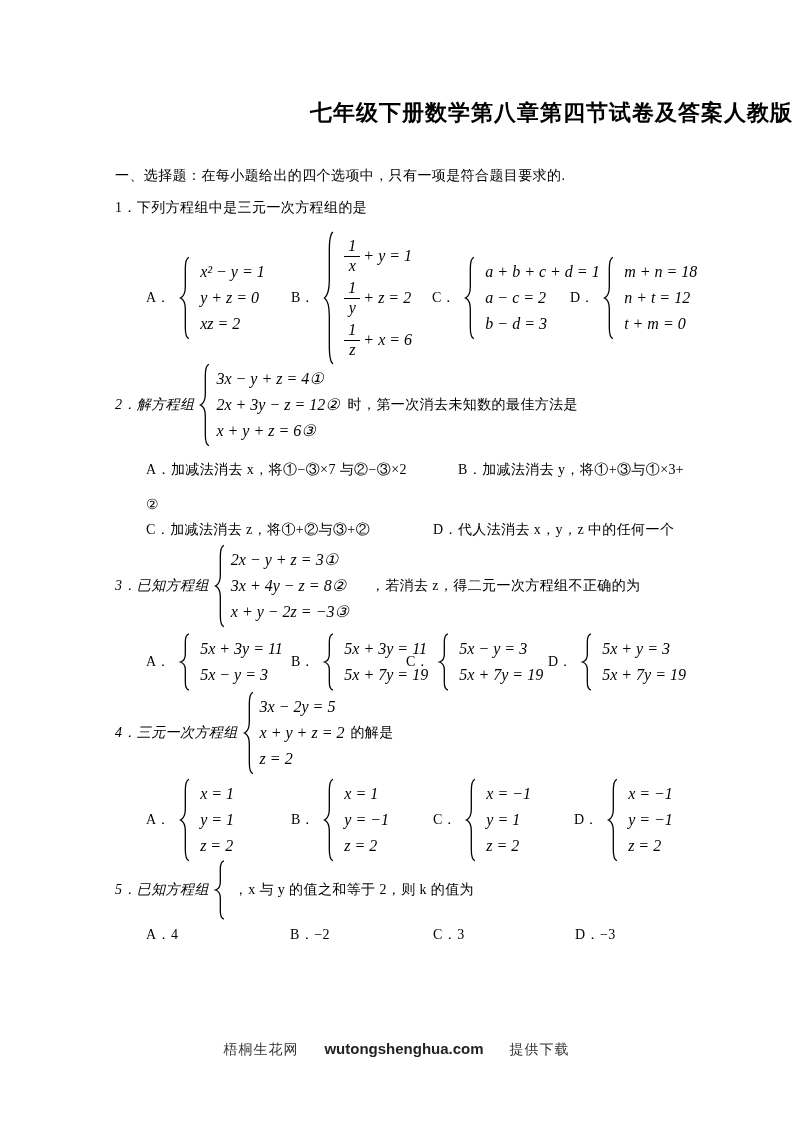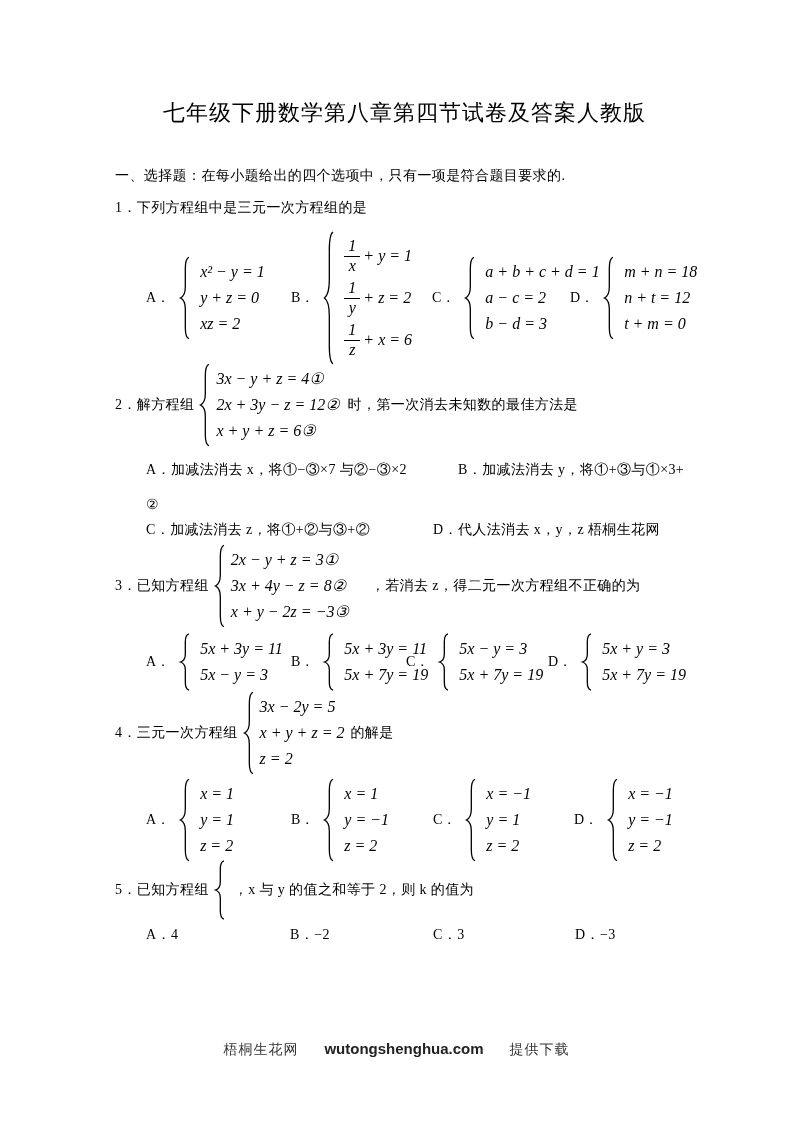--- a/index.html
+++ b/index.html
@@ -1,34 +1,34 @@
 <!DOCTYPE html>
 <html><head>
 <meta charset="utf-8">
 <style>
   html,body{margin:0;padding:0;background:#fff;}
   .page{position:relative;width:793px;height:1122px;background:#ffffff;overflow:hidden;color:#000;}
-  .title{position:absolute;left:16px;right:0;top:98px;text-align:center;
-         font-family:"Liberation Serif",serif;font-weight:400;font-size:22px;letter-spacing:1px;}
+  .title{position:absolute;left:16px;right:0;top:98px;text-align:right;
+         font-family:"Liberation Serif",serif;font-weight:700;font-size:22px;letter-spacing:1px;}
   .cn{font-family:"Liberation Serif",serif;font-size:14px;letter-spacing:.4px;white-space:nowrap;}
   .abs{position:absolute;white-space:nowrap;text-align:right;}
   .qrow{position:absolute;display:flex;align-items:center;gap:2px;white-space:nowrap;}
   .opt{position:absolute;display:flex;align-items:center;gap:6px;white-space:nowrap;}
   .olabel{font-family:"Liberation Serif",serif;font-size:14px;font-style:normal;margin-right:2px;}
   .lines{display:flex;flex-direction:column;justify-content:center;margin-left:3px;}
   .eline{display:block;height:26px;line-height:26px;
          font-family:"Liberation Serif",serif;font-style:italic;font-size:16px;white-space:nowrap;}
   .eline27{height:27px;line-height:27px;}
   .fline{display:flex;align-items:center;height:42px;
          font-family:"Liberation Serif",serif;font-style:italic;font-size:16px;white-space:nowrap;}
   .frac{display:inline-flex;flex-direction:column;align-items:center;line-height:1.05;margin-right:3px;}
   .frac .num{display:block;padding:0 4px 1px;border-bottom:1px solid #000;}
   .frac .den{display:block;padding-top:1px;}
   .sfx{margin-left:6px;}
-  .pfx{margin-right:2px;}
+  .pfx{margin-right:2px;font-style:italic;}
   .bsvg{width:13px;flex:0 0 auto;}
   .b84{height:84px;} .b136{height:136px;} .b58{height:58px;} .b60{height:60px;}
   .footer{position:absolute;left:0;right:0;top:1040px;display:flex;justify-content:center;
           align-items:baseline;gap:26px;}
   .footer .cnf{font-family:Liberation Mono, monospace;font-size:14px;color:#333;letter-spacing:1px;}
   .footer .url{font-family:"Liberation Sans",sans-serif;font-size:15px;font-weight:600;color:#222;}
 </style>
 </head>
 <body>
 
@@ -116,21 +116,21 @@
       <span class="eline">2x + 3y − z = 12②</span>
       <span class="eline">x + y + z = 6③</span>
     </span>
     <span class="cn sfx">时，第一次消去未知数的最佳方法是</span>
   </div>
 
   <div class="abs cn" style="left:146px;top:461px">A．加减法消去 x，将①−③×7 与②−③×2</div>
   <div class="abs cn" style="left:458px;top:461px">B．加减法消去 y，将①+③与①×3+</div>
   <div class="abs cn" style="left:146px;top:496px">②</div>
   <div class="abs cn" style="left:146px;top:521px">C．加减法消去 z，将①+②与③+②</div>
-  <div class="abs cn" style="left:433px;top:521px">D．代人法消去 x，y，z 梧桐生花网</div>
+  <div class="abs cn" style="left:433px;top:521px">D．代人法消去 x，y，z 中的任何一个</div>
 
   <div class="qrow" style="left:115px;top:546px;height:80px">
     <span class="cn pfx">3．已知方程组</span>
     <svg class="bsvg b84" viewBox="0 0 16 100" preserveAspectRatio="none">
         <path d="M13.5 1.5 C9.5 3 9 8 9 15 L9 37 C9 44.5 7.5 48 3 50 C7.5 52 9 55.5 9 63 L9 85 C9 92 9.5 97 13.5 98.5" fill="none" stroke="#000" stroke-width="1.3" vector-effect="non-scaling-stroke"></path>
       </svg>
     <span class="lines">
       <span class="eline">2x − y + z = 3①</span>
       <span class="eline">3x + 4y − z = 8②</span>
       <span class="eline">x + y − 2z = −3③</span>

